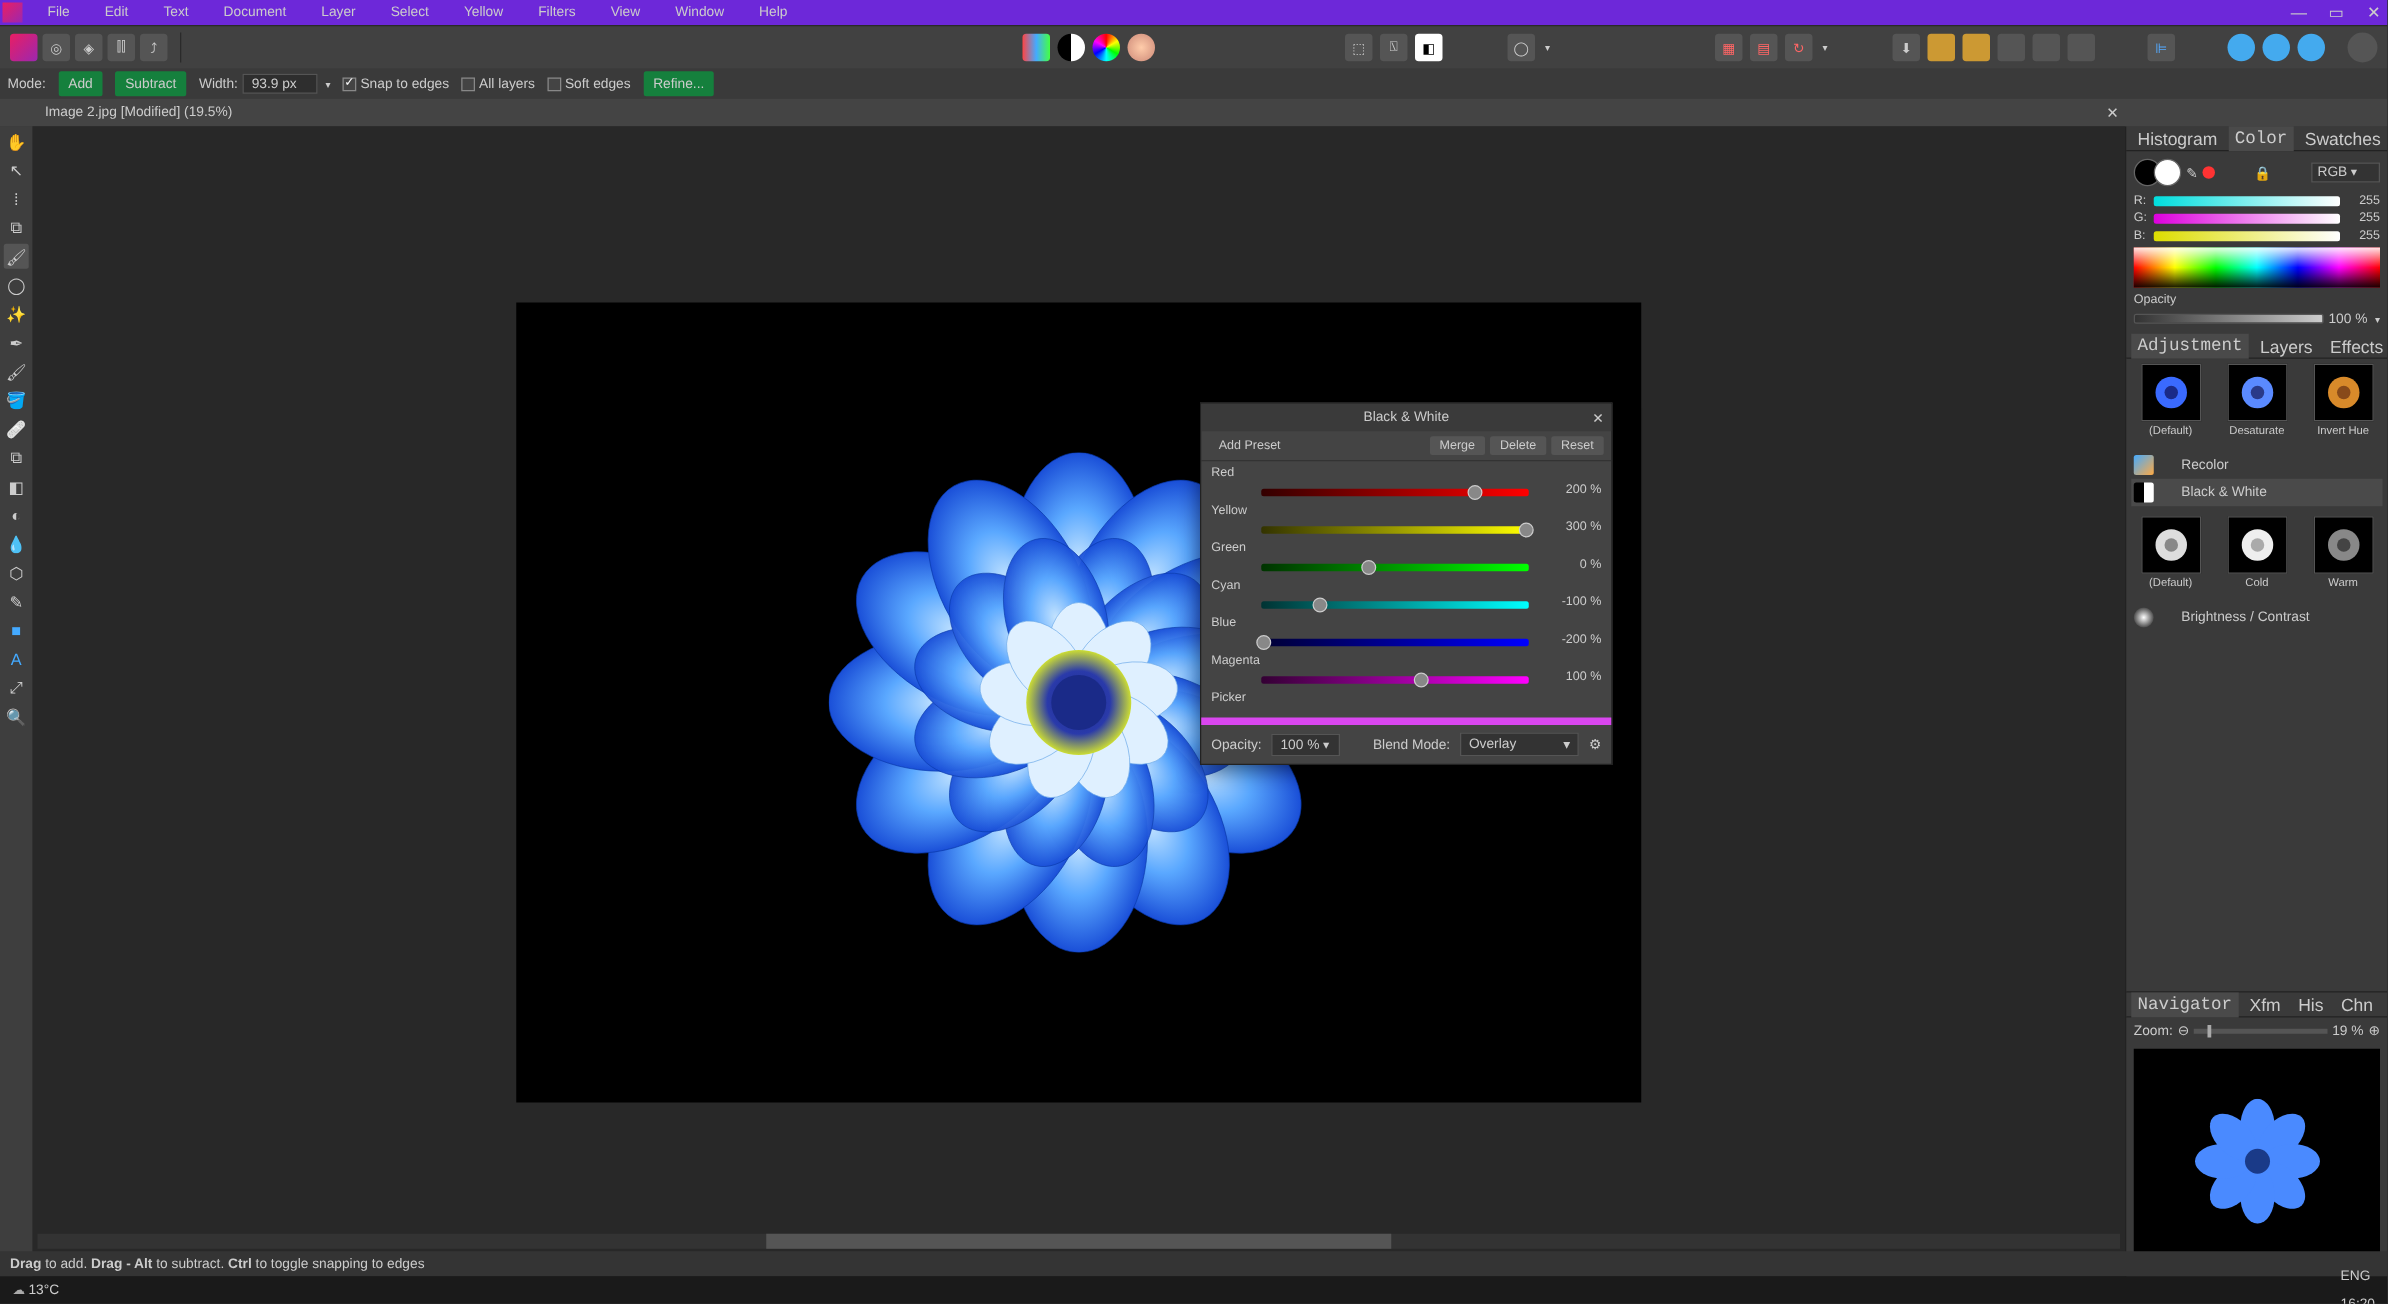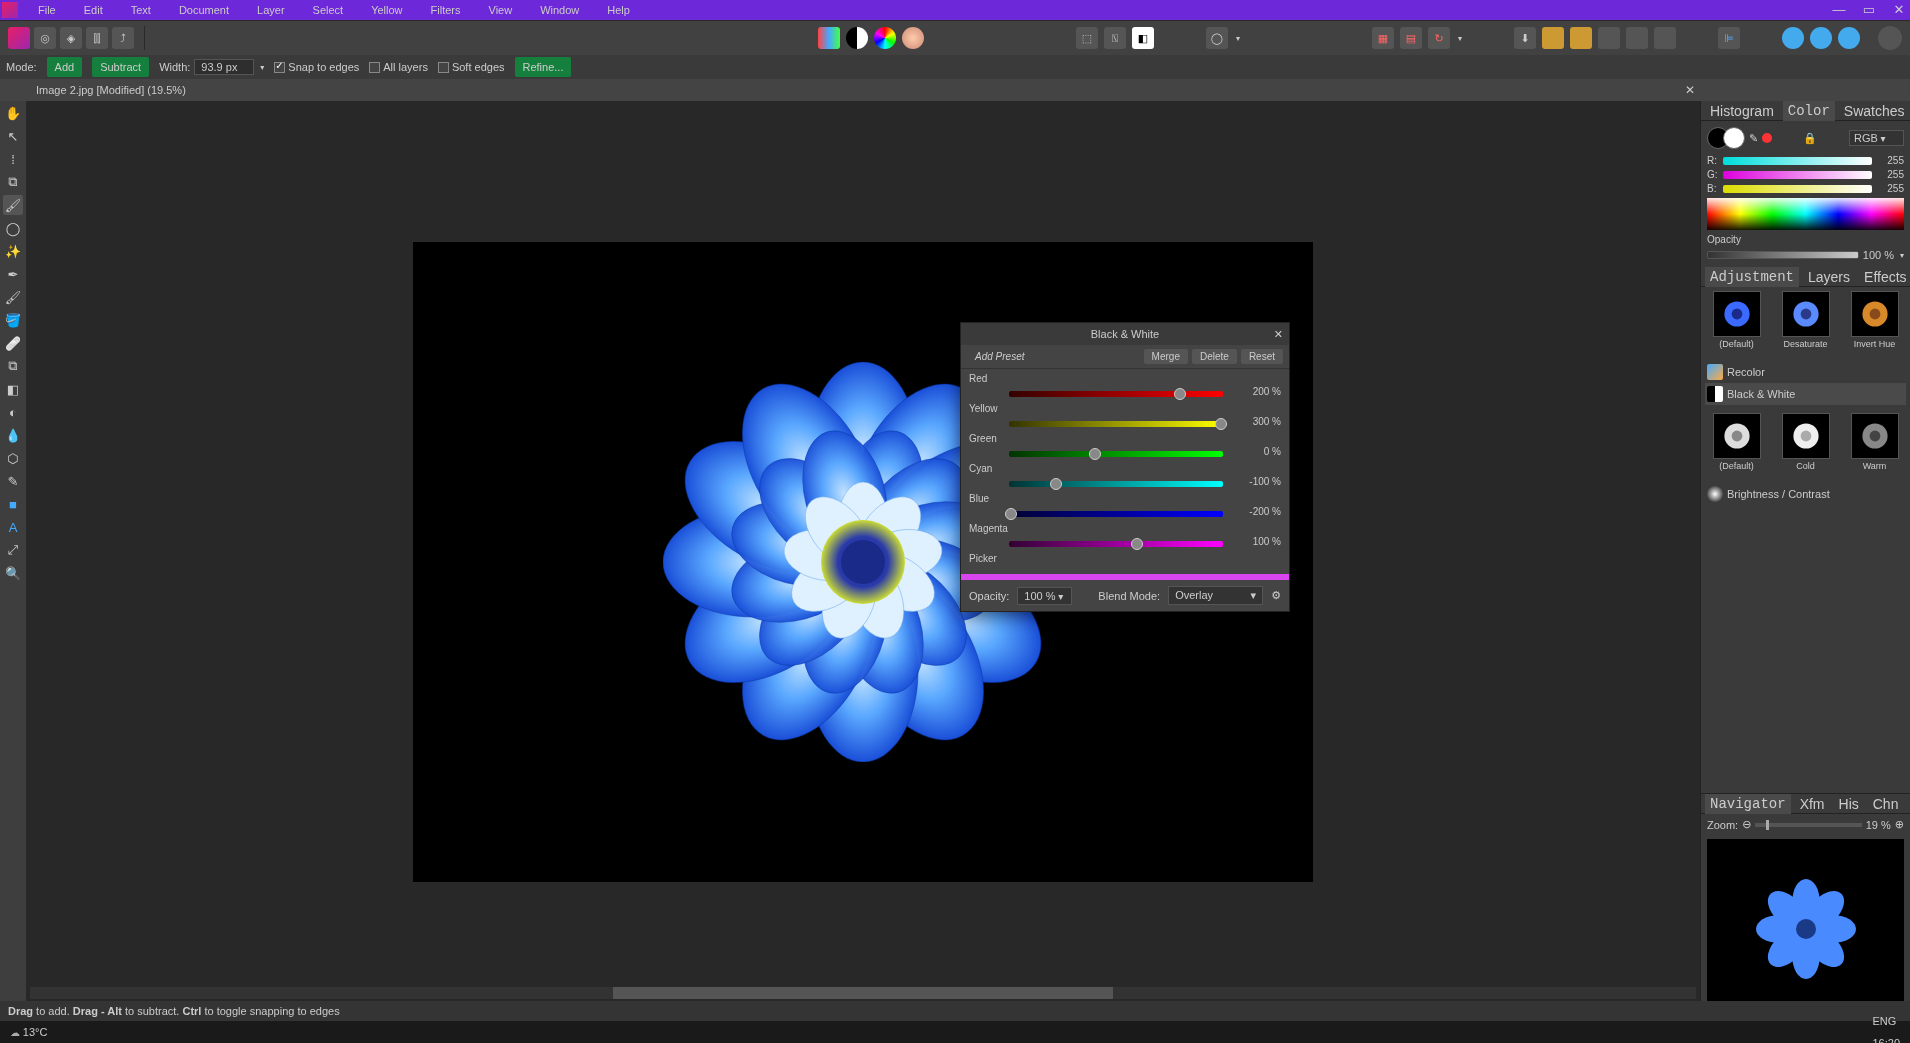--- a/index.html
+++ b/index.html
@@ -46,32 +46,32 @@
 .rgb-val { width: 28px; text-align: right; font-size: 10px; }
 .spectrum { height: 32px; margin-top: 4px; background: linear-gradient(to right, #f00, #ff0, #0f0, #0ff, #00f, #f0f, #f00); position: relative; }
 .spectrum::before { content: ''; position: absolute; inset: 0; background: linear-gradient(to bottom, rgba(255,255,255,0.9), transparent 50%, rgba(0,0,0,0.9)); }
 .opacity-row { display: flex; align-items: center; gap: 4px; margin-top: 4px; }
 .op-slider { flex: 1; height: 8px; background: linear-gradient(to right, #333, #ccc); border-radius: 2px; border: 1px solid #555; }
 .adjustments-panel { flex: 1; overflow: auto; padding: 4px; }
 .preset-row { display: flex; gap: 6px; margin-bottom: 12px; }
 .preset { flex: 1; display: flex; flex-direction: column; align-items: center; gap: 2px; cursor: pointer; }
 .preset .thumb { width: 48px; height: 46px; background: #000; border: 1px solid #555; display: flex; align-items: center; justify-content: center; }
 .preset .label { font-size: 9px; text-align: center; }
-.adj-item { display: flex; align-items: center; gap: 4px; padding: 3px 2px; cursor: pointer; }
+.adj-item { display: flex; align-items: center; gap: 22px; padding: 3px 2px; cursor: pointer; }
 .adj-icon { width: 16px; height: 16px; background: #666; border-radius: 2px; }
 .nav-panel { border-top: 1px solid #222; }
 .zoom-row { display: flex; align-items: center; gap: 4px; padding: 4px 6px; }
 .nav-preview { height: 180px; background: #000; margin: 4px 6px; display: flex; align-items: center; justify-content: center; }
 
 .dialog { position: absolute; left: 960px; top: 322px; width: 330px; background: #444; border: 1px solid #222; box-shadow: 0 4px 16px rgba(0,0,0,0.5); }
 .dialog-title { height: 22px; background: #3a3a3a; display: flex; align-items: center; justify-content: center; font-size: 11px; position: relative; }
 .dialog-close { position: absolute; right: 6px; cursor: pointer; }
 .dialog-btns { height: 24px; display: flex; align-items: center; justify-content: flex-end; gap: 4px; padding: 0 6px; border-bottom: 1px solid #333; }
 .dialog-btns .dbtn { background: #555; padding: 2px 8px; border-radius: 2px; cursor: pointer; font-size: 10px; }
-.dialog-btns .addp { margin-right: auto; background: none; font-style: italic; }
+.dialog-btns .addp { margin-right: auto; background: none; }
 .dialog-body { padding: 4px 8px; }
 .slider-group { margin-bottom: 6px; }
 .slider-label { font-size: 10px; margin-bottom: 2px; }
 .slider-row { display: flex; align-items: flex-end; gap: 16px; margin-left: 40px; }
 .dslider { flex: 1; height: 6px; border-radius: 2px; position: relative; }
 .dslider .handle { position: absolute; top: -3px; width: 12px; height: 12px; border-radius: 50%; background: #888; border: 1px solid #ccc; transform: translateX(-50%); }
 .dval { width: 42px; text-align: right; font-size: 10px; }
 .dialog-footer { display: flex; align-items: center; padding: 6px 8px; gap: 8px; border-top: 6px solid #d946ef; }
 .blend-select { background: #333; border: 1px solid #555; padding: 2px 6px; width: 95px; color: #ccc; font-size: 10px; }
 

